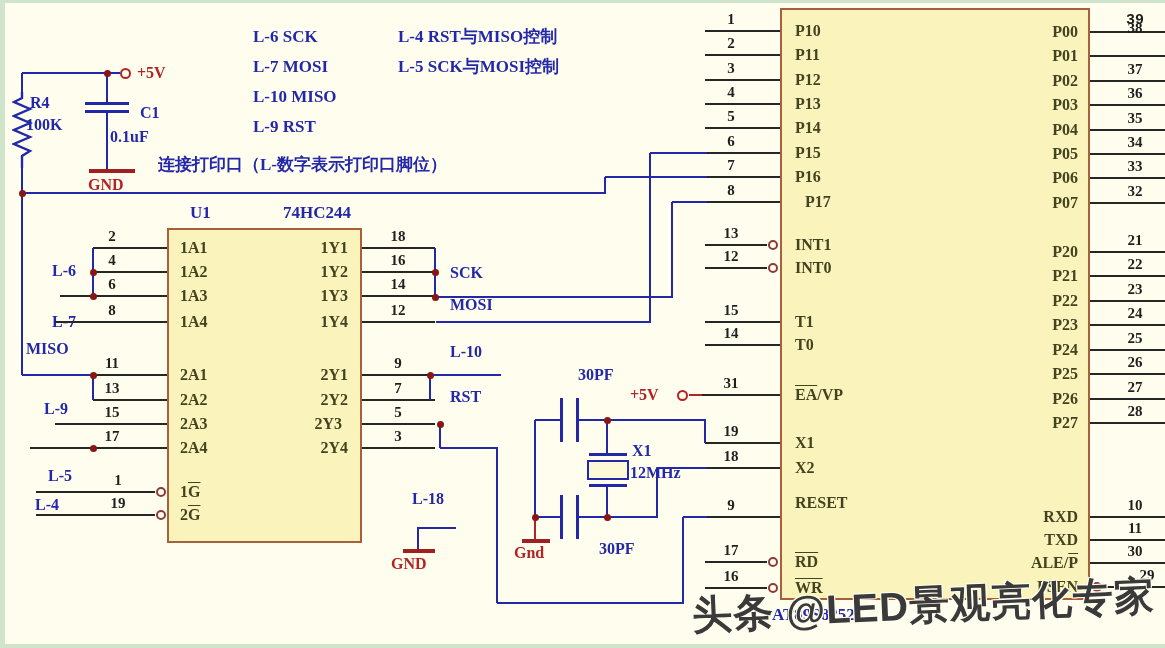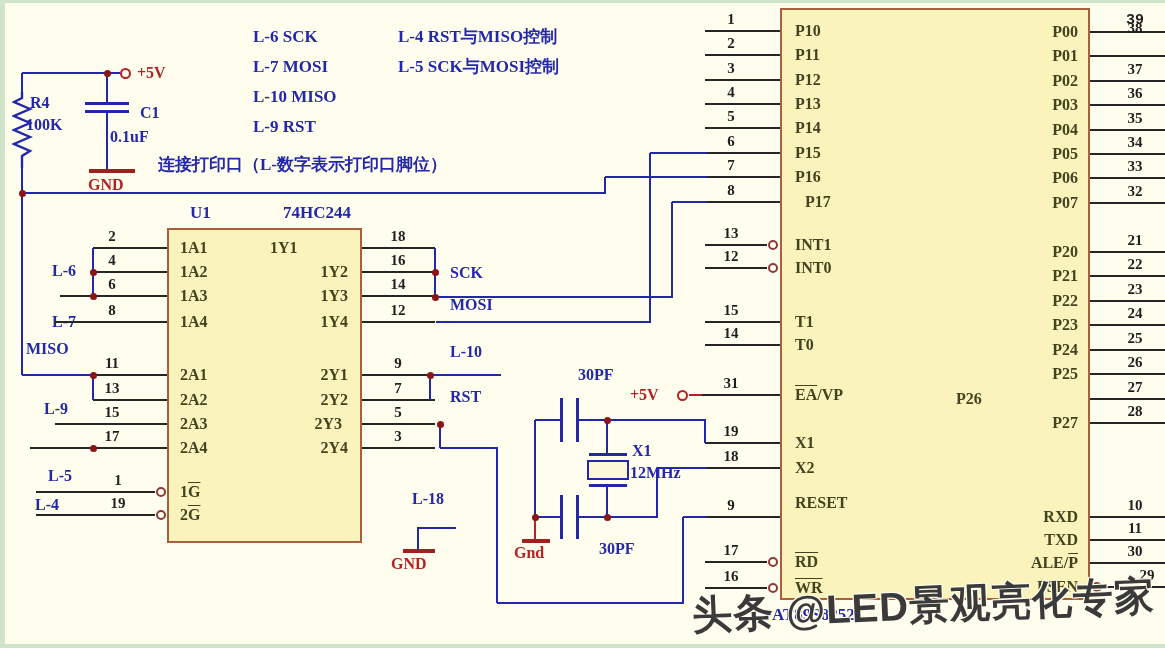--- a/index.html
+++ b/index.html
@@ -110,21 +110,21 @@
     <div class="wire" style="left: 36px; top: 491px; width: 119px; height: 2px; background: rgb(38, 38, 38);"></div>
     <div class="bub" style="left: 156px; top: 487px;"></div>
     <div class="pin-num" style="left: 103px; top: 472px;">1</div>
     <div class="pin-name" style="left: 180px; top: 482px;">1<span class="ov">G</span></div>
     <div class="wire" style="left: 36px; top: 514px; width: 119px; height: 2px; background: rgb(38, 38, 38);"></div>
     <div class="bub" style="left: 156px; top: 510px;"></div>
     <div class="pin-num" style="left: 103px; top: 495px;">19</div>
     <div class="pin-name" style="left: 180px; top: 505px;">2<span class="ov">G</span></div>
     <div class="wire" style="left: 362px; top: 247px; width: 73px; height: 2px; background: rgb(38, 38, 38);"></div>
     <div class="pin-num" style="left: 383px; top: 228px;">18</div>
-    <div class="pin-name" style="left: 270px; width: 78px; top: 238px;">1Y1</div>
+    <div class="pin-name" style="left: 270px; width: 78px; text-align: right; top: 238px;">1Y1</div>
     <div class="wire" style="left: 362px; top: 271px; width: 73px; height: 2px; background: rgb(38, 38, 38);"></div>
     <div class="pin-num" style="left: 383px; top: 252px;">16</div>
     <div class="pin-name" style="left: 270px; width: 78px; text-align: right; top: 262px;">1Y2</div>
     <div class="wire" style="left: 362px; top: 295px; width: 73px; height: 2px; background: rgb(38, 38, 38);"></div>
     <div class="pin-num" style="left: 383px; top: 276px;">14</div>
     <div class="pin-name" style="left: 270px; width: 78px; text-align: right; top: 286px;">1Y3</div>
     <div class="wire" style="left: 362px; top: 321px; width: 73px; height: 2px; background: rgb(38, 38, 38);"></div>
     <div class="pin-num" style="left: 383px; top: 302px;">12</div>
     <div class="pin-name" style="left: 270px; width: 78px; text-align: right; top: 312px;">1Y4</div>
     <div class="wire" style="left: 362px; top: 374px; width: 73px; height: 2px; background: rgb(38, 38, 38);"></div>
@@ -234,21 +234,21 @@
     <div class="pin-num" style="left: 1120px; top: 305px;">24</div>
     <div class="pin-name" style="left: 990px; width: 88px; text-align: right; top: 315px;">P23</div>
     <div class="wire" style="left: 1090px; top: 349px; width: 75px; height: 2px; background: rgb(38, 38, 38);"></div>
     <div class="pin-num" style="left: 1120px; top: 330px;">25</div>
     <div class="pin-name" style="left: 990px; width: 88px; text-align: right; top: 340px;">P24</div>
     <div class="wire" style="left: 1090px; top: 373px; width: 75px; height: 2px; background: rgb(38, 38, 38);"></div>
     <div class="pin-num" style="left: 1120px; top: 354px;">26</div>
     <div class="pin-name" style="left: 990px; width: 88px; text-align: right; top: 364px;">P25</div>
     <div class="wire" style="left: 1090px; top: 398px; width: 75px; height: 2px; background: rgb(38, 38, 38);"></div>
     <div class="pin-num" style="left: 1120px; top: 379px;">27</div>
-    <div class="pin-name" style="left: 956px; width: 88px; text-align: left; top: 389px;">P26</div>
+    <div class="pin-name" style="left: 990px; width: 88px; text-align: right; top: 389px;">P26</div>
     <div class="wire" style="left: 1090px; top: 422px; width: 75px; height: 2px; background: rgb(38, 38, 38);"></div>
     <div class="pin-num" style="left: 1120px; top: 403px;">28</div>
     <div class="pin-name" style="left: 990px; width: 88px; text-align: right; top: 413px;">P27</div>
     <div class="wire" style="left: 1090px; top: 516px; width: 75px; height: 2px; background: rgb(38, 38, 38);"></div>
     <div class="pin-num" style="left: 1120px; top: 497px;">10</div>
     <div class="pin-name" style="left: 990px; width: 88px; text-align: right; top: 507px;">RXD</div>
     <div class="wire" style="left: 1090px; top: 539px; width: 75px; height: 2px; background: rgb(38, 38, 38);"></div>
     <div class="pin-num" style="left: 1120px; top: 520px;">11</div>
     <div class="pin-name" style="left: 990px; width: 88px; text-align: right; top: 530px;">TXD</div>
     <div class="wire" style="left: 1090px; top: 562px; width: 75px; height: 2px; background: rgb(38, 38, 38);"></div>

